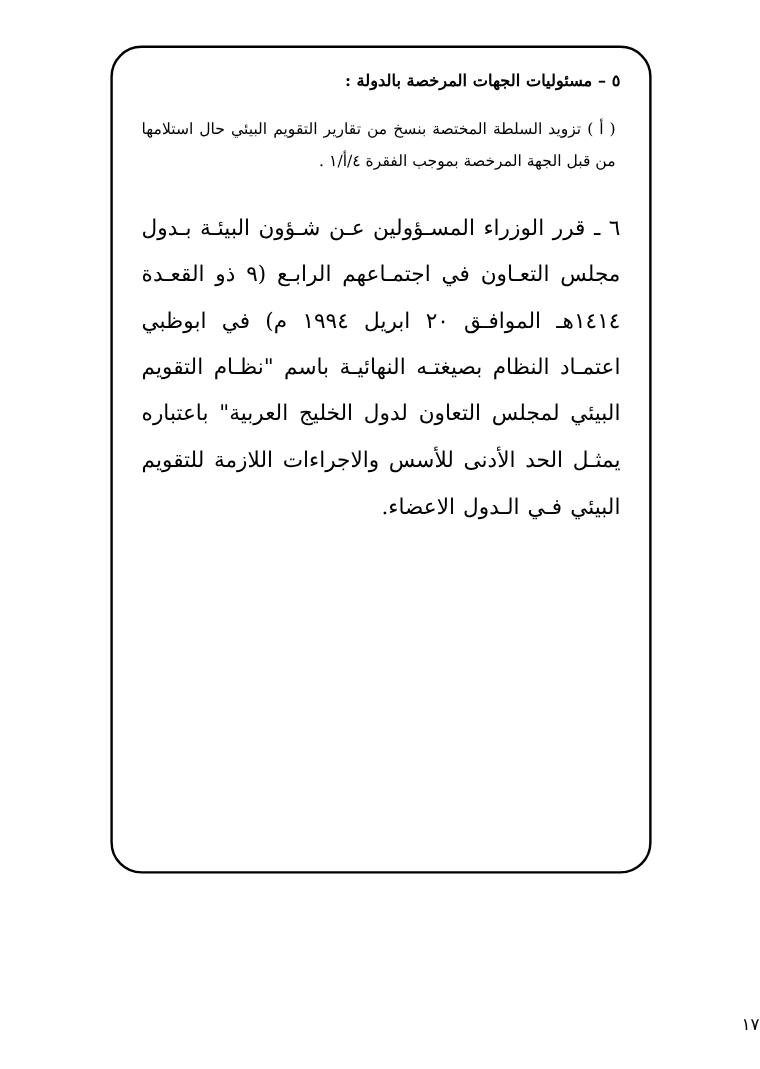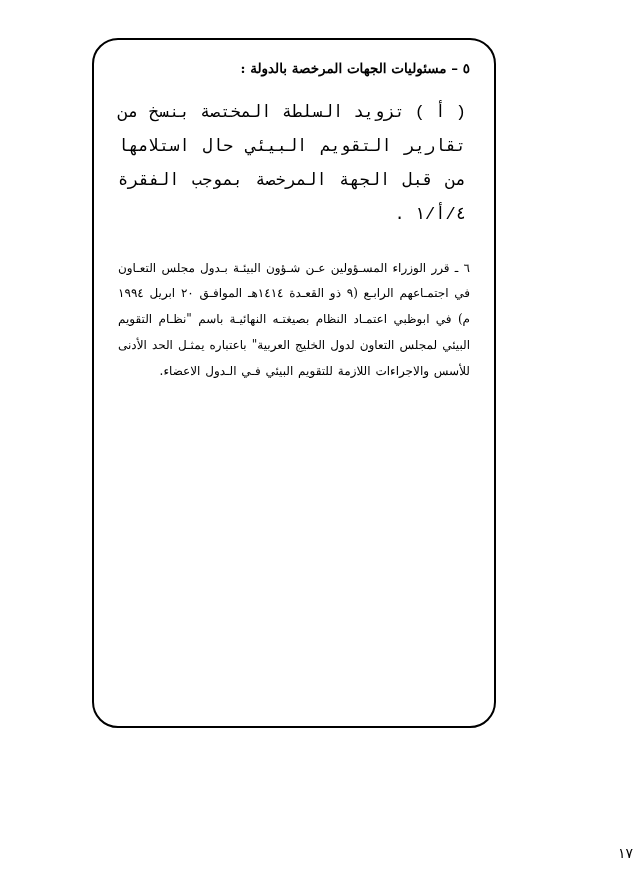--- a/index.html
+++ b/index.html
@@ -22,21 +22,21 @@
     top: 0;
     width: 633px;
     height: 891px;
   }
 
   
   .content-frame {
     position: absolute;
     left: 92px;
     top: 38px;
-    width: 404px;
+    width: 451px;
     height: 690px;
     border: 2px solid #000000;
     border-radius: 26px;
     box-sizing: border-box;
     background: #ffffff;
   }
 
   .content-inner {
     position: absolute;
     left: 24px;
@@ -54,31 +54,30 @@
   .section-heading {
     font-weight: bold;
     font-size: 13.5px;
     line-height: 1.6;
     text-align: center;
     margin-bottom: 10px;
     letter-spacing: 0.1px;
   }
 
   .para {
-    font-size: 17px;
+    font-size: 13px;
     line-height: 2.0;
     margin: 16px 0 2px 0;
     text-align: justify;
     text-align-last: right;
     padding-right: 4px;
-    font-family: Liberation Mono, monospace;
   }
 
   .para-6 {
-    font-size: 12px;
+    font-size: 18px;
     line-height: 2.15;
     margin: 0;
     text-align: justify;
     text-align-last: right;
     word-spacing: 1px;
   }
 
   .gap {
     height: 20px;
   }

